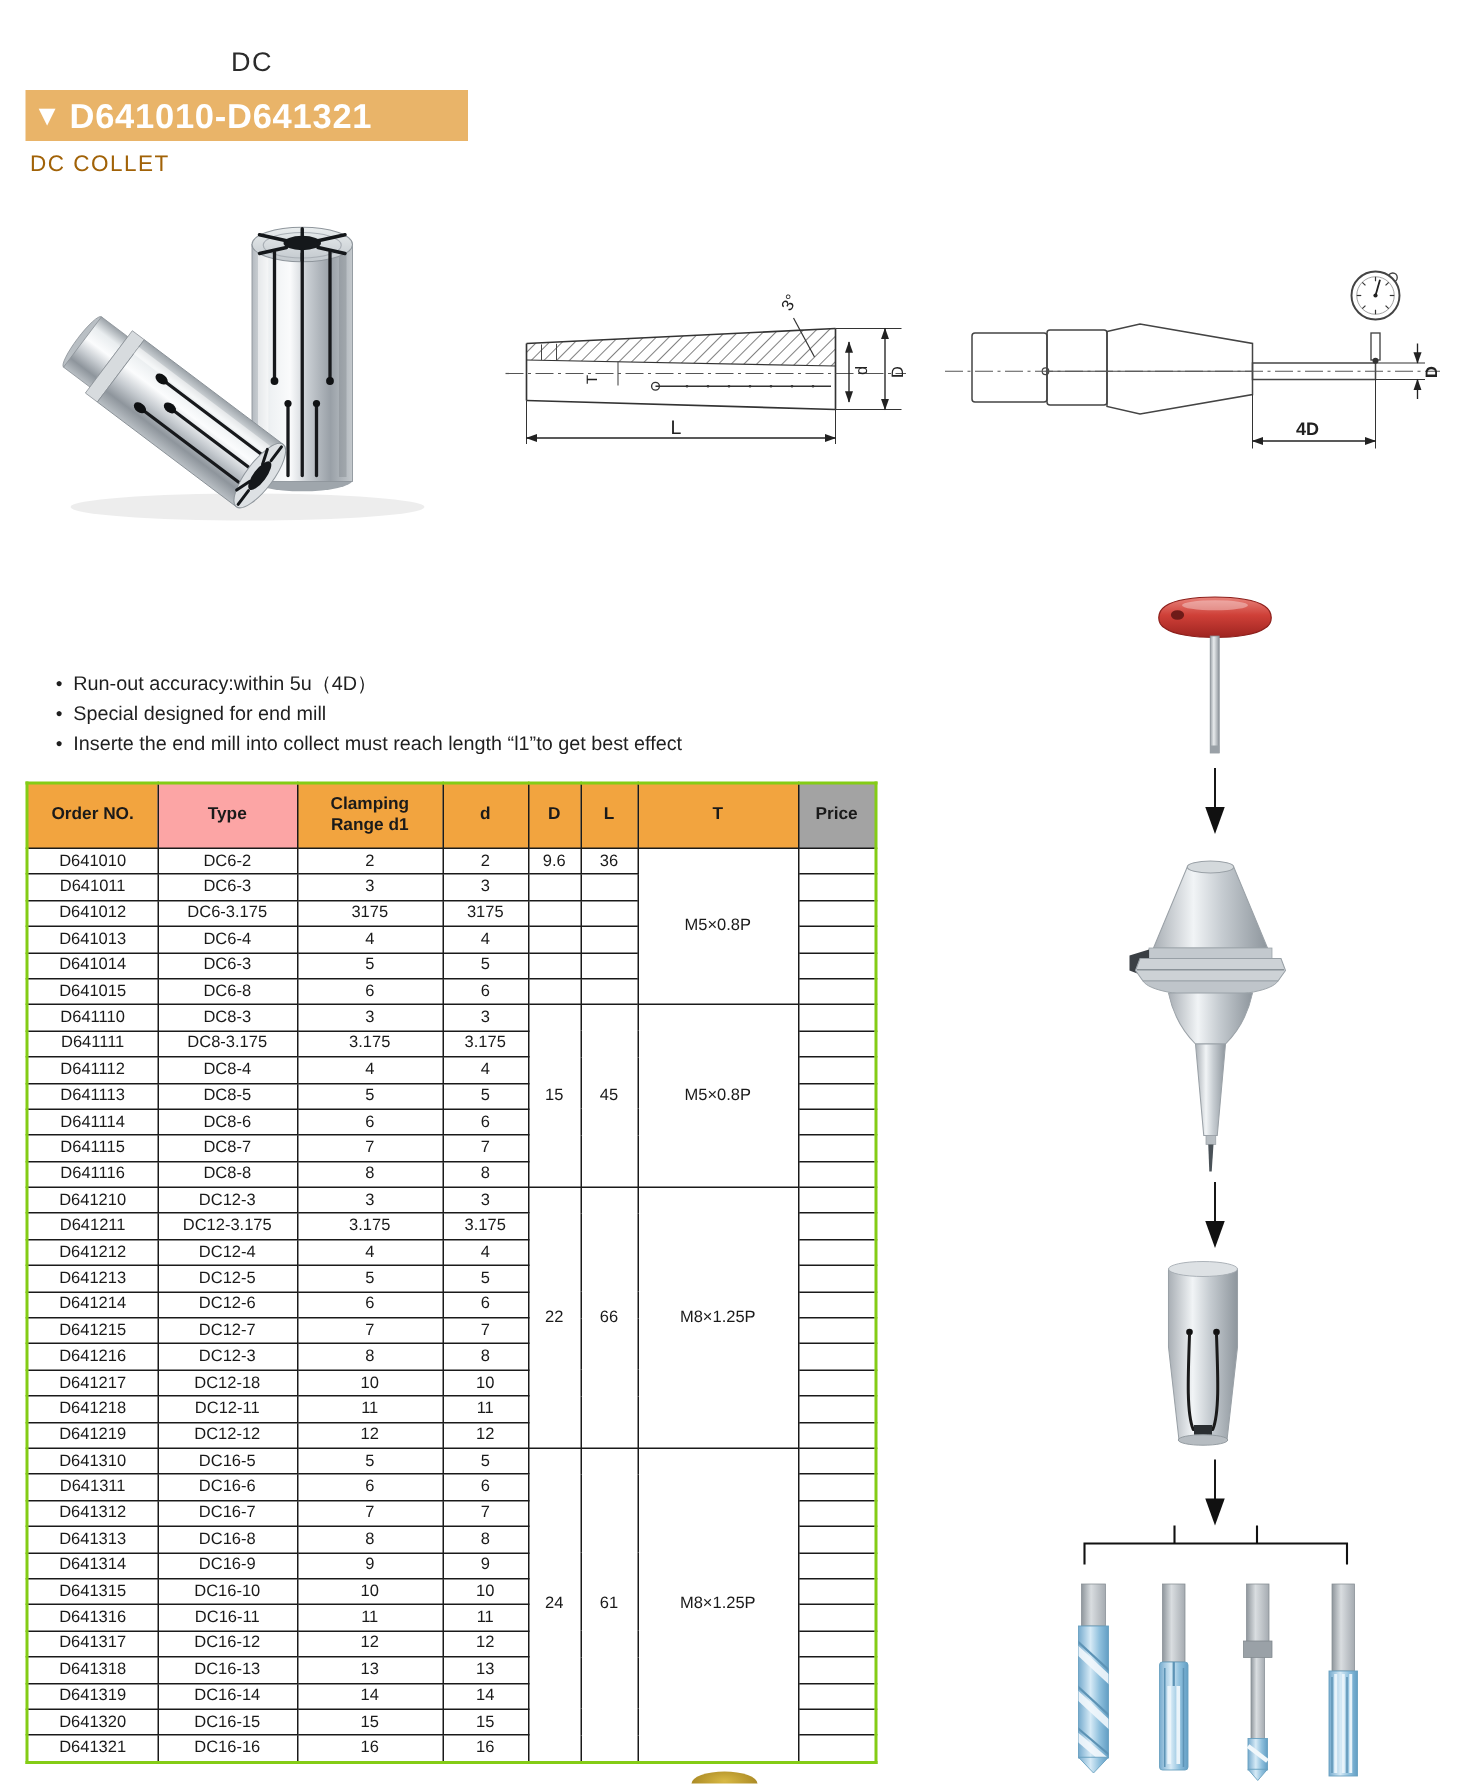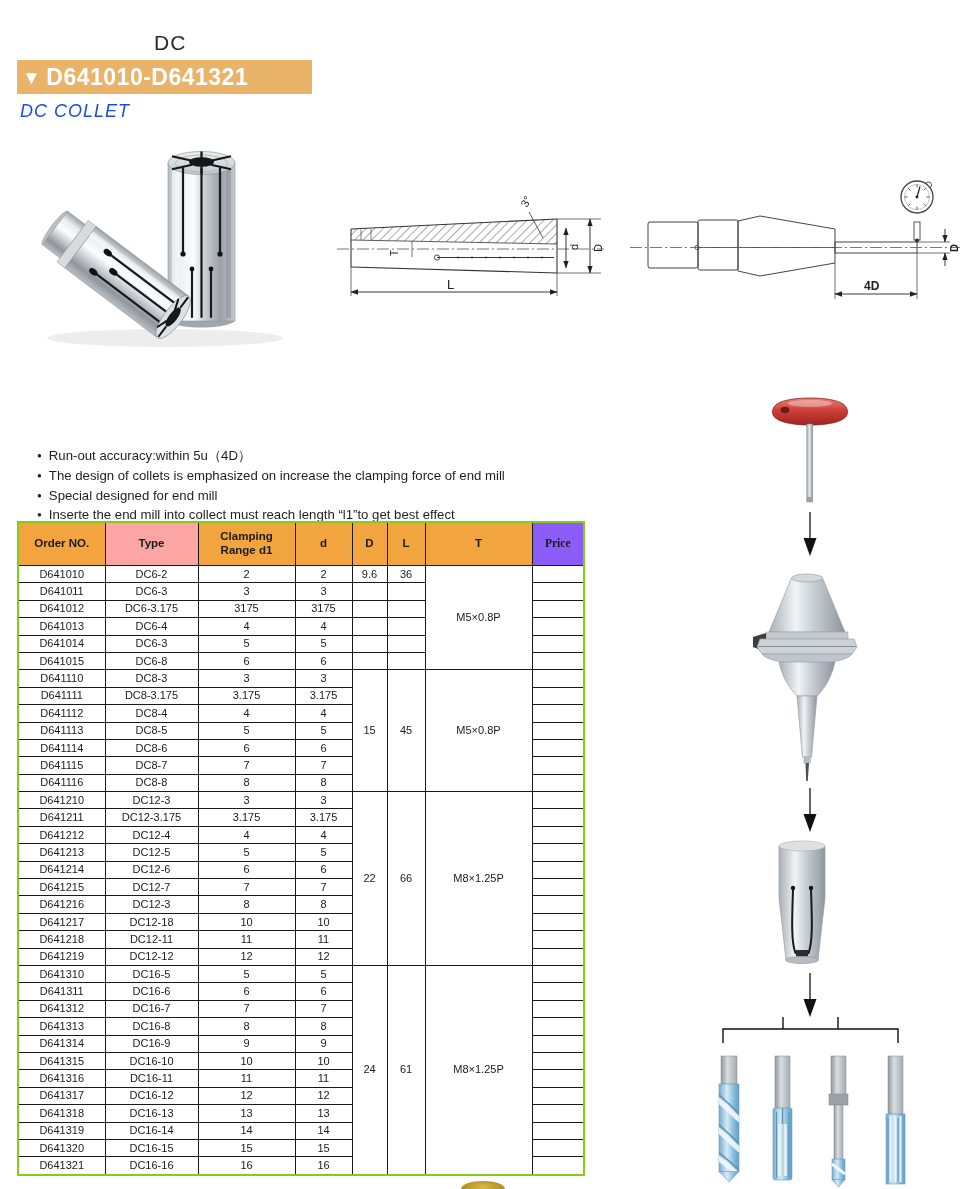--- a/index.html
+++ b/index.html
@@ -1,21 +1,21 @@
 <!DOCTYPE html>
 <html><head>
 <meta charset="utf-8">
 <style>
   html,body{margin:0;padding:0;background:#fff;}
   body{width:973px;height:1189px;position:relative;font-family:"Liberation Sans",sans-serif;color:#1a1a1a;overflow:hidden;}
   .abs{position:absolute;}
-  .page-title{left:154px;top:31px;font-size:21px;letter-spacing:1px;color:#2b2b2b;}
+  .page-title{left:154px;top:31px;font-size:18px;letter-spacing:1px;color:#2b2b2b;}
   .banner{left:17px;top:60px;width:295px;height:34px;color:#fff;font-weight:bold;font-size:23px;display:flex;align-items:center;padding-left:5px;box-sizing:border-box;letter-spacing:0.5px;}
   .banner .tri{font-size:19px;margin-right:5px;line-height:1;}
-  .subtitle{left:20px;top:101px;font-size:18px;letter-spacing:1px;color:#1d4ed8;font-style:italic;}
+  .subtitle{left:20px;top:101px;font-size:15px;letter-spacing:1px;color:#a16207;}
   .features{left:20px;top:429px;list-style:none;margin:17px;padding:0;}
   .features li{font-size:13.2px;line-height:19.8px;color:#1f1f1f;white-space:nowrap;}
   .features .blt{font-size:8px;vertical-align:2px;margin-right:7px;}
   table.spec{left:17px;top:521px;position:absolute;border-collapse:collapse;table-layout:fixed;border:2px solid #84cc16;}
   table.spec th{border:1px solid #1a1a1a;height:42px;font-size:11.5px;font-weight:bold;white-space:pre-line;line-height:1.2;padding:0 1px;}
   table.spec td{border:1px solid #1a1a1a;height:16.4px;text-align:center;padding:0;font-size:11px;line-height:1;overflow:hidden;}
   svg text{font-family:"Liberation Sans",sans-serif;}
   .logo-chip{left:461px;top:1181px;width:44px;height:16px;border-radius:50%;background:radial-gradient(ellipse at 50% 40%, #d8b945 0%, #b3922a 60%, #8f741f 100%);}
 </style>
 </head>
@@ -204,21 +204,20 @@
   </g>
   <line x1="835" y1="294" x2="917" y2="294" stroke="#222" stroke-width="0.9" marker-start="url(#ah2)" marker-end="url(#ah2)"></line>
   <text x="864" y="290" font-size="12" font-weight="bold" fill="#222">4D</text>
   <line x1="945" y1="229" x2="945" y2="242" stroke="#222" stroke-width="0.9" marker-end="url(#ah2)"></line>
   <line x1="945" y1="266" x2="945" y2="253" stroke="#222" stroke-width="0.9" marker-end="url(#ah2)"></line>
   <text x="958" y="252" font-size="11" font-weight="bold" fill="#222" transform="rotate(-90 958 252)">D</text>
 </svg>
 
 <ul class="abs features">
     <li><span class="blt">●</span><span>Run-out accuracy:within 5u（4D）</span></li>
-    <li><span class="blt">●</span><span>The design of collets is emphasized on increase the clamping force of end mill</span></li>
     <li><span class="blt">●</span><span>Special designed for end mill</span></li>
     <li><span class="blt">●</span><span>Inserte the end mill into collect must reach length “l1”to get best effect</span></li>
   </ul>
 
 <table class="spec">
     <colgroup>
       <col style="width: 87px;">
       <col style="width: 93px;">
       <col style="width: 97px;">
       <col style="width: 57px;">
@@ -230,21 +229,21 @@
     <thead>
       <tr>
         <th style="background: rgb(242, 164, 63);">Order NO.</th>
         <th style="background: #fca5a5;">Type</th>
         <th style="background: rgb(242, 164, 63);">Clamping
 Range d1</th>
         <th style="background: rgb(242, 164, 63);">d</th>
         <th style="background: rgb(242, 164, 63);">D</th>
         <th style="background: rgb(242, 164, 63);">L</th>
         <th style="background: rgb(242, 164, 63);">T</th>
-        <th style="background: #8b5cf6; font-family: Liberation Serif, serif;">Price</th>
+        <th style="background: #a3a3a3;">Price</th>
       </tr>
     </thead>
     <tbody>
       <tr>
         <td>D641010</td>
         <td>DC6-2</td>
         <td>2</td>
         <td>2</td>
         <td>9.6</td>
         <td>36</td>

